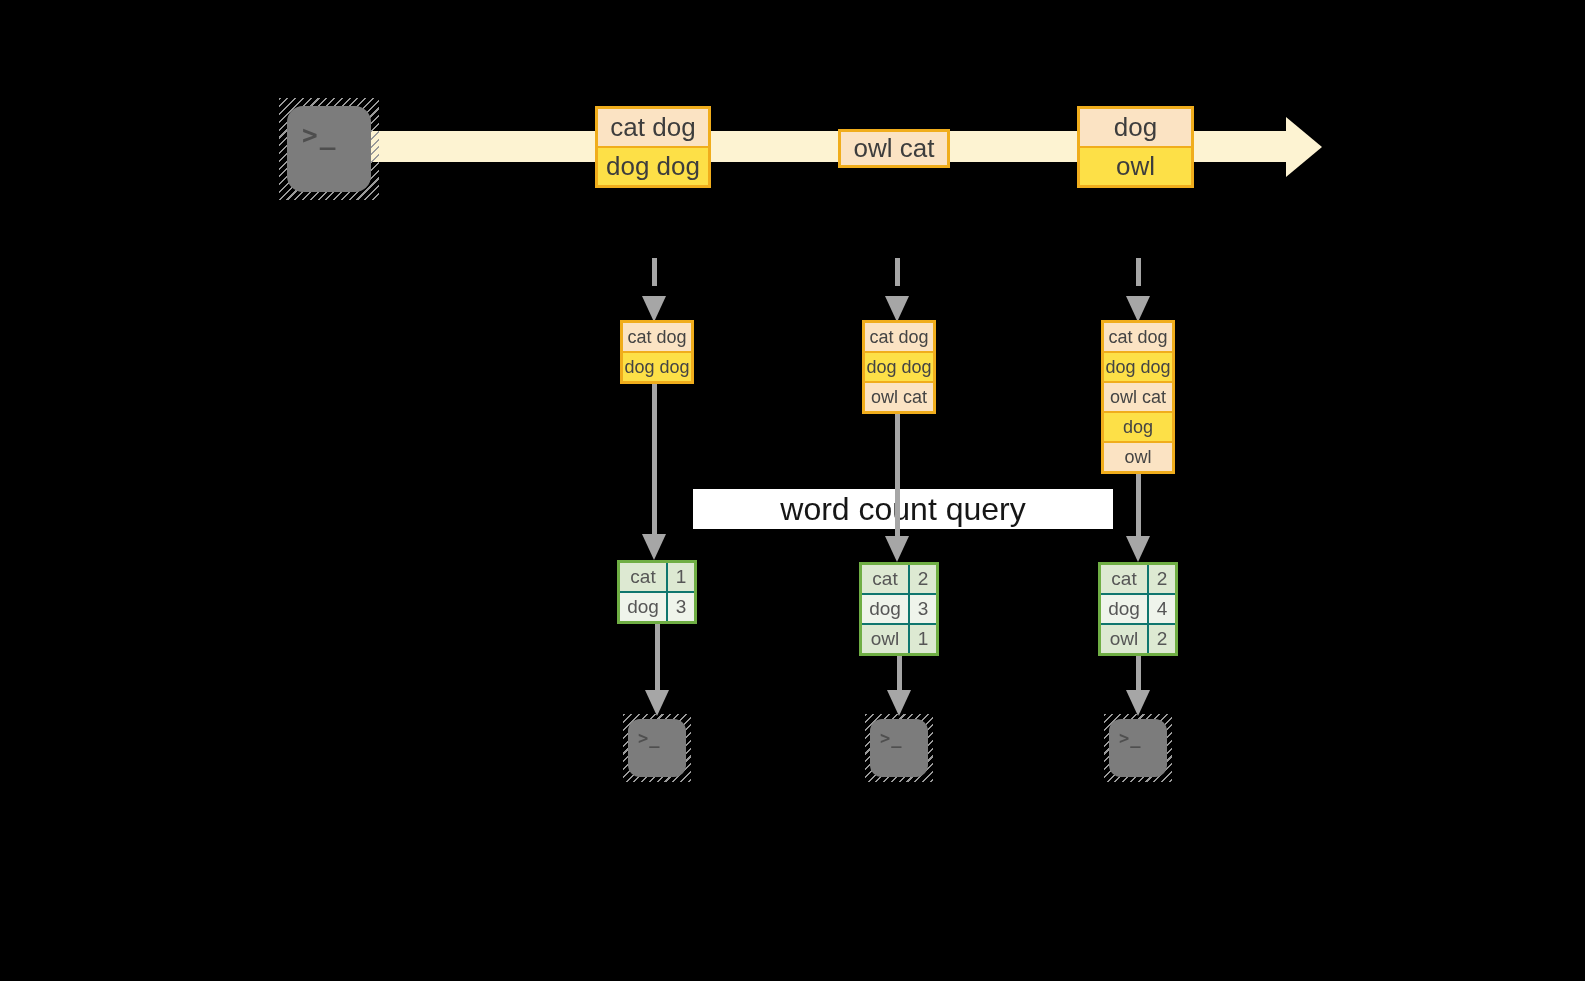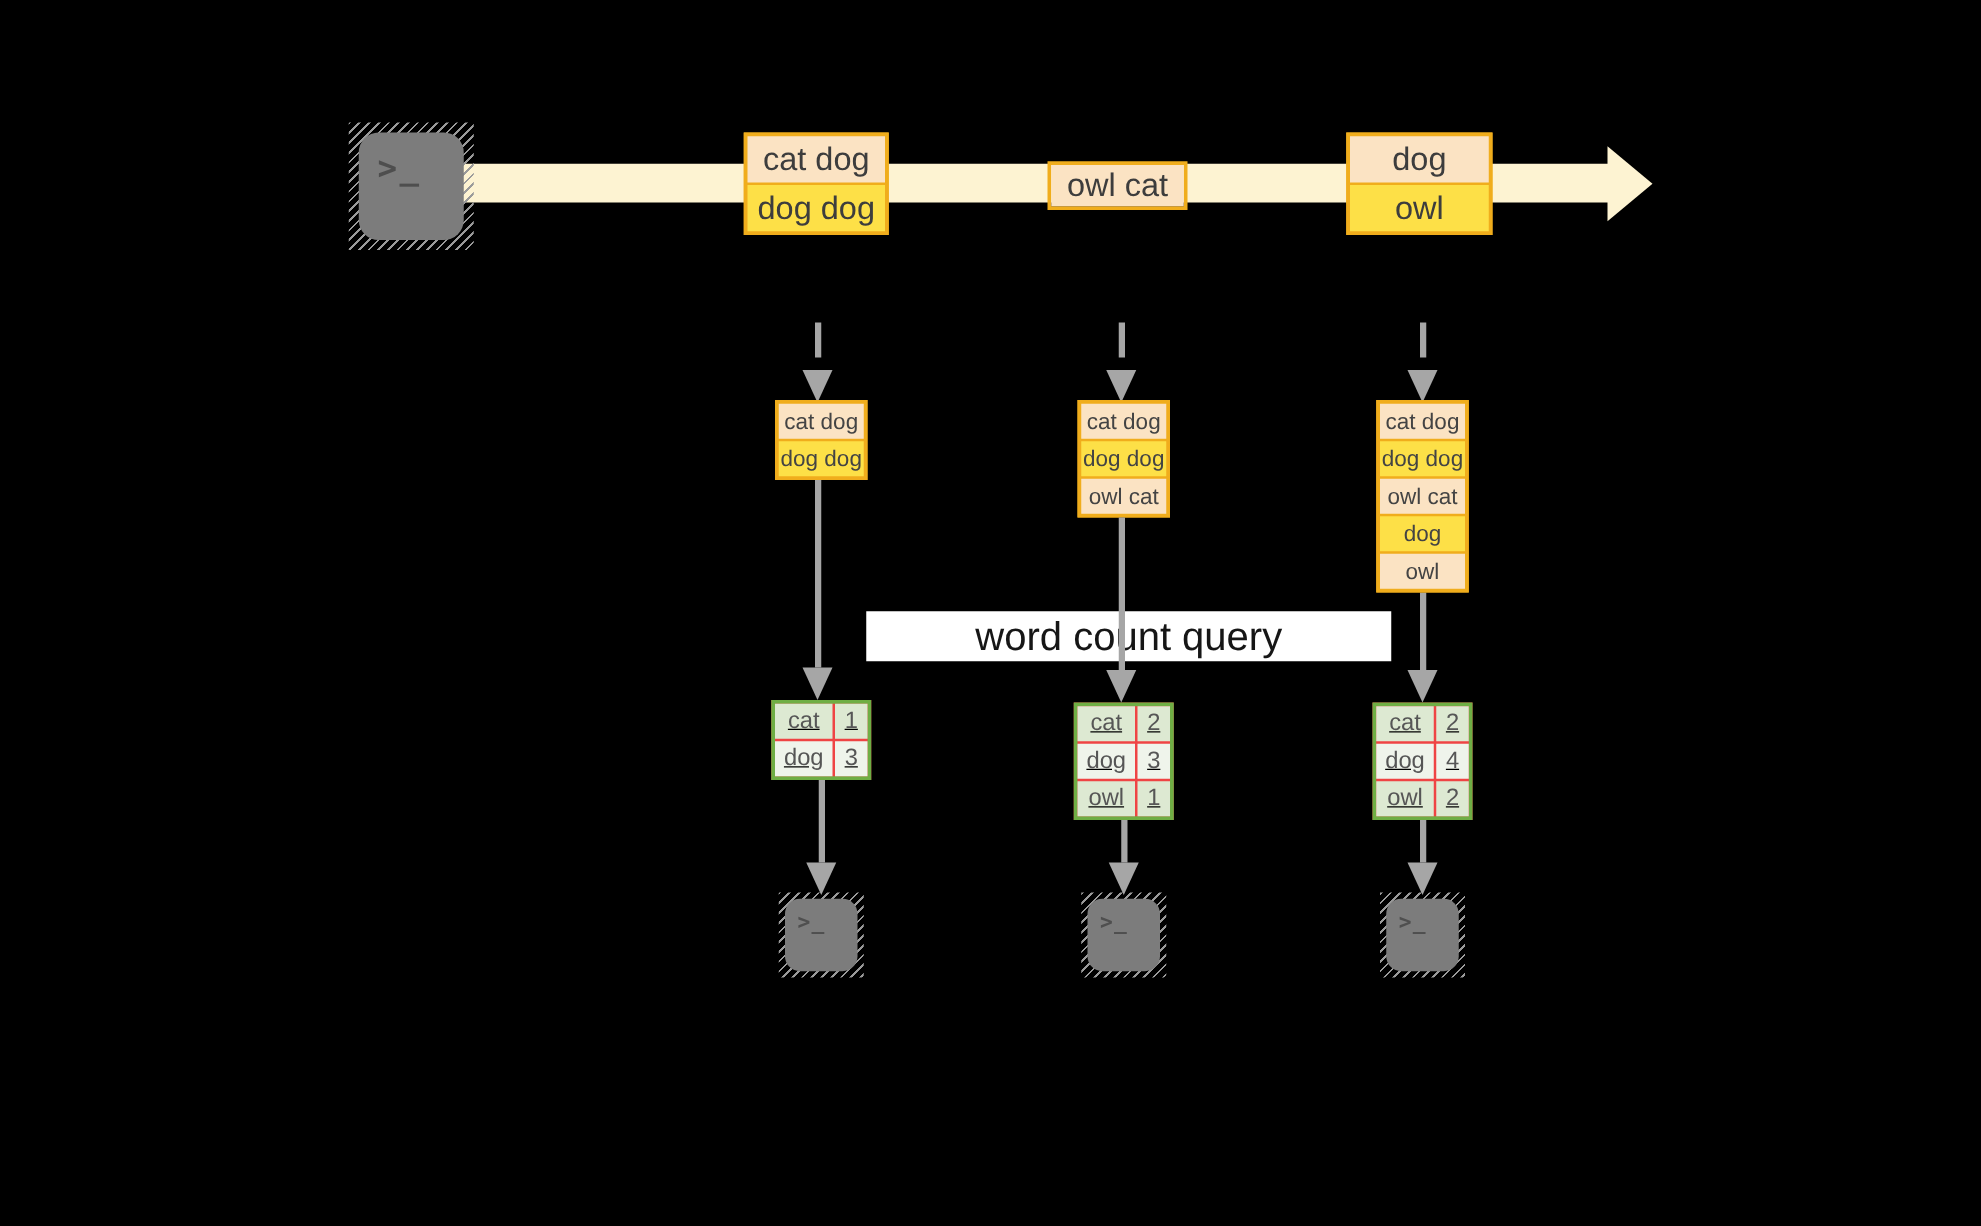--- a/index.html
+++ b/index.html
@@ -56,22 +56,22 @@
   .oarr1{left:645px;top:624px;height:92px;}
   .oarr2{left:887px;top:656px;height:60px;}
   .oarr3{left:1126px;top:656px;height:60px;}
 
   
   .query-label{position:absolute;left:693px;top:464px;width:420px;height:40px;background:#ffffff;z-index:4;
                display:flex;align-items:center;justify-content:center;
                font-size:32px;color:#161616;margin-top:25px;}
 
   
-  .count-table{position:absolute;z-index:6;background:#ef4444;border:3px solid #6fae44;
-               display:grid;grid-template-columns:46px 26px;gap:2px;text-decoration:underline;}
+  .count-table{position:absolute;z-index:6;background:#0f766e;border:3px solid #6fae44;
+               display:grid;grid-template-columns:46px 26px;gap:2px;}
   .ctable1{left:617px;top:560px;} .ctable2{left:859px;top:562px;} .ctable3{left:1098px;top:562px;}
   .tcell{height:28px;display:flex;align-items:center;justify-content:center;
          font-size:19px;color:#565656;}
   .row-a{background:#dde9d2;} .row-b{background:#eff4eb;}
 </style>
 </head>
 <body>
 
 <div class="canvas">
 

